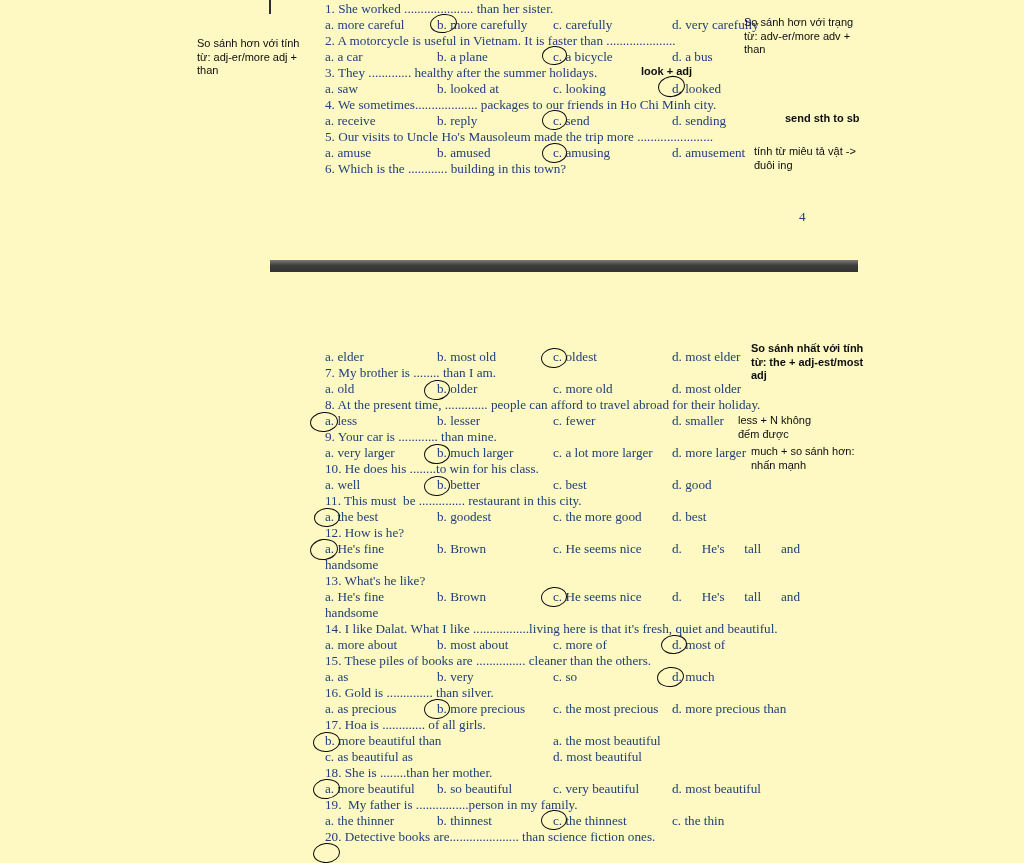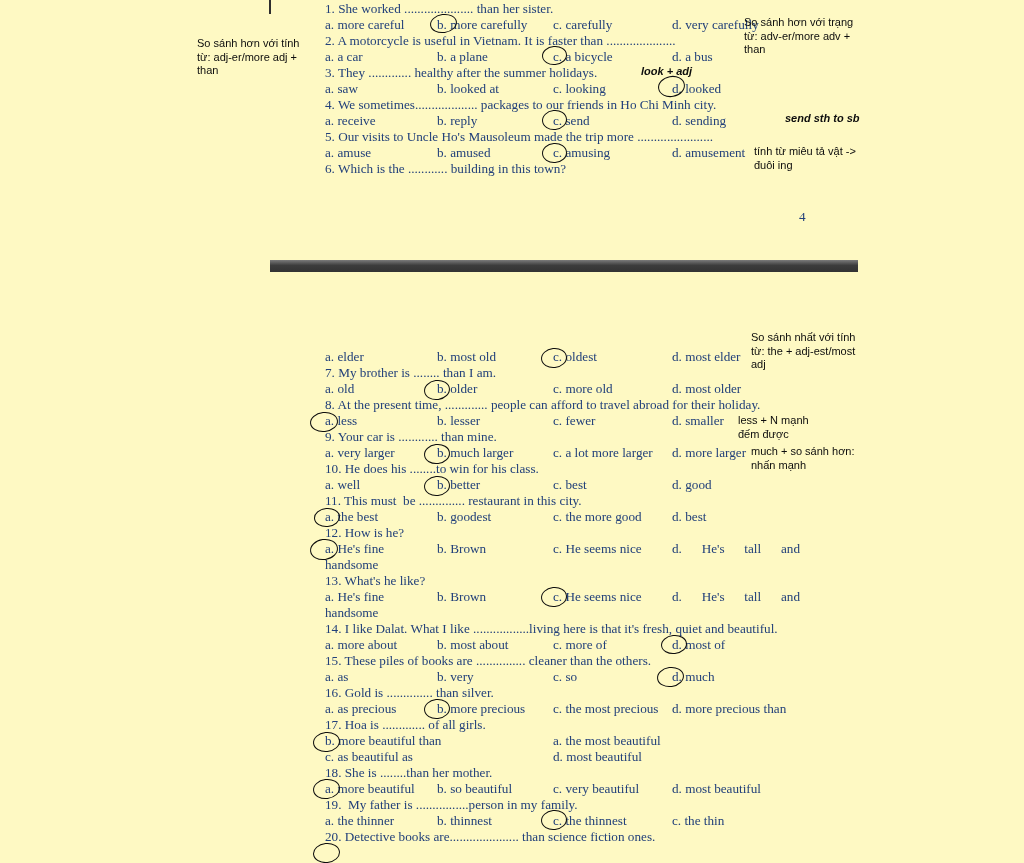--- a/index.html
+++ b/index.html
@@ -21,27 +21,27 @@
   .opts { display:grid; grid-template-columns:112px 116px 119px auto; }
   .opts span { white-space:pre; }
   .opts2 { display:grid; grid-template-columns:228px auto; }
   .g20 { grid-template-columns:112px 116px 81px auto;margin-top:40px; }
 
   .pagenum { position:absolute; left:799px; top:209px; color:#22407a;
              font-size:13.2px; font-family:"Liberation Serif", serif; }
 
   .ann { position:absolute; font-family:"Liberation Sans", sans-serif;
          font-size:11px; line-height:13.5px; color:#0d0d0d; white-space:pre-line; }
-  .bold { font-weight:700;font-style:italic; }
+  .bold { font-weight:700; }
   .ann-left  { left:197px; top:37px;  width:112px; }
   .ann-radv  { left:744px; top:16px;  width:120px; }
   .ann-look  { left:641px; top:65px; }
   .ann-send  { left:785px; top:112px; }
   .ann-ing   { left:754px; top:145px; width:114px; }
-  .ann-sup   { left:751px; top:331px; width:116px; }
+  .ann-sup   { left:751px; top:342px; width:116px;font-weight:bold; }
   .ann-less  { left:738px; top:414px; width:98px; }
   .ann-much  { left:751px; top:445px; width:114px; }
 
   .circle { position:absolute; border:1.6px solid #0c0c0c; border-radius:50%; background:transparent; }
 </style>
 </head>
 <body>
 
 <div class="screen">
 
@@ -207,21 +207,21 @@
   <div class="ann ann-radv">So sánh hơn với trạng
 từ: adv-er/more adv +
 than</div>
   <div class="ann ann-look bold">look + adj</div>
   <div class="ann ann-send bold">send sth to sb</div>
   <div class="ann ann-ing">tính từ miêu tả vật -&gt;
 đuôi ing</div>
   <div class="ann ann-sup">So sánh nhất với tính
 từ: the + adj-est/most
 adj</div>
-  <div class="ann ann-less">less + N mạnh
+  <div class="ann ann-less">less + N không
 đếm được</div>
   <div class="ann ann-much">much + so sánh hơn:
 nhấn mạnh</div>
 
   <div class="circle" style="left:430px;top:14px;width:27px;height:19px;transform:rotate(-8deg);"></div>
   <div class="circle" style="left:542px;top:46px;width:25px;height:19px;transform:rotate(-5deg);"></div>
   <div class="circle" style="left:658px;top:76px;width:27px;height:21px;transform:rotate(-10deg);"></div>
   <div class="circle" style="left:542px;top:110px;width:25px;height:20px;transform:rotate(-6deg);"></div>
   <div class="circle" style="left:542px;top:143px;width:25px;height:20px;transform:rotate(-4deg);"></div>
   <div class="circle" style="left:541px;top:348px;width:26px;height:20px;transform:rotate(-6deg);"></div>

